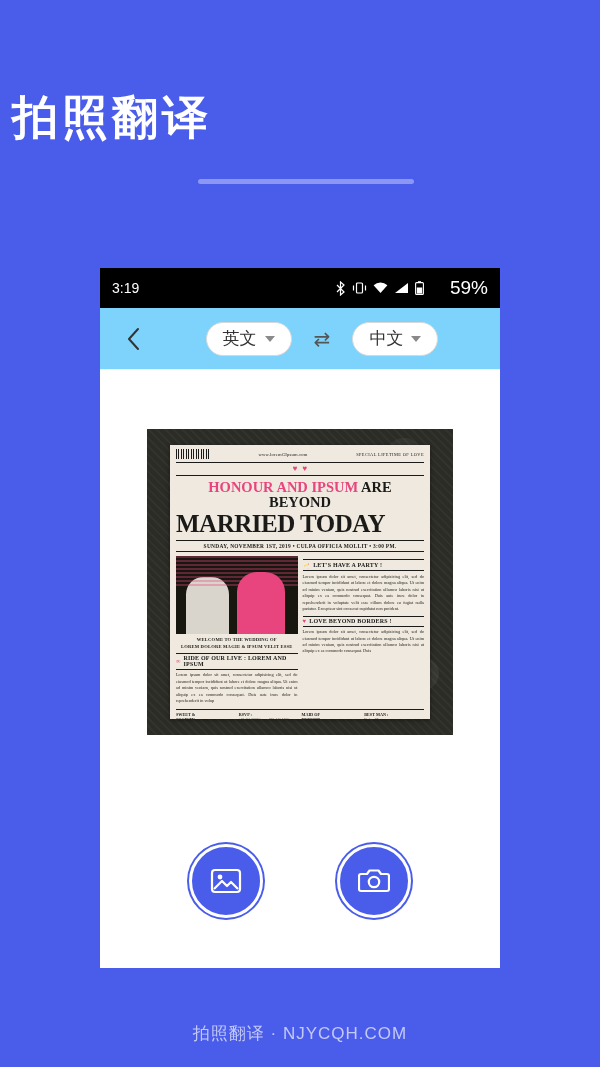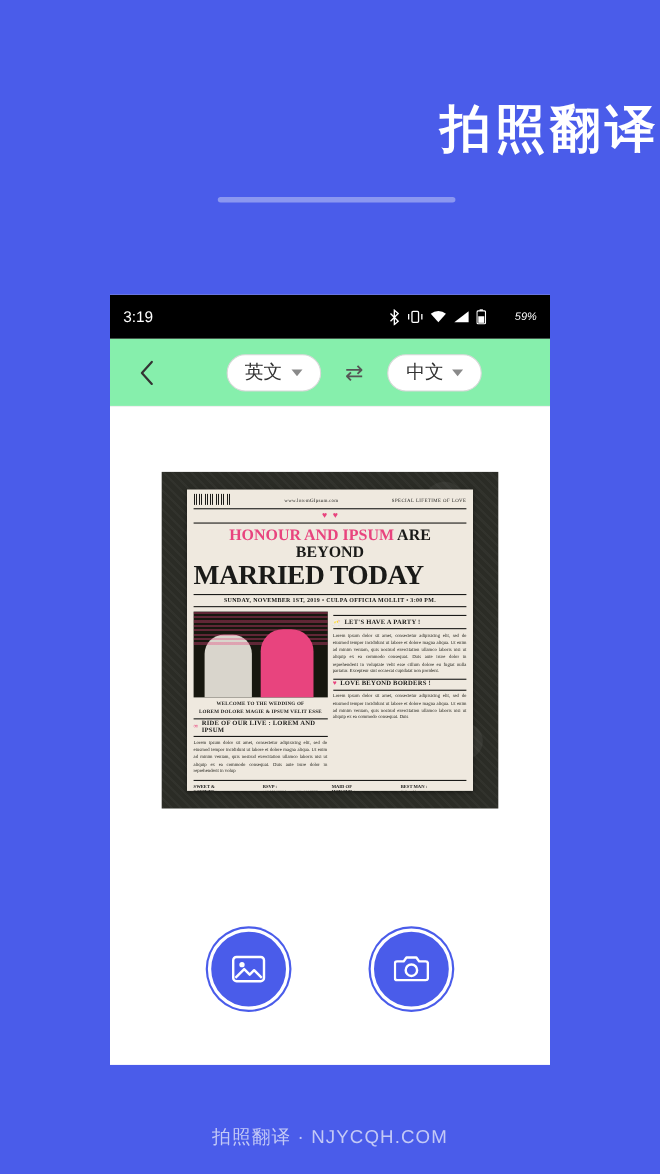--- a/index.html
+++ b/index.html
@@ -12,21 +12,21 @@
     background: #4a5cea;
     font-family: "Liberation Sans", sans-serif;
     overflow: hidden;
     position: relative;
   }
 
   
   .promo {
     position: absolute;
     top: 0; left: 12px; right: 0;
-    text-align: right;
+    text-align: left;
   }
   .promo-title {
     margin: 0;
     padding-top: 92px;
     font-size: 46px;
     font-weight: bold;
     color: #ffffff;
     letter-spacing: 4px;
     line-height: 1.1;
   }
@@ -58,26 +58,26 @@
     align-items: center;
     justify-content: space-between;
     padding: 0 12px;
     box-sizing: border-box;
     font-size: 14px;
     gap: 28px;
   }
   .status-left { display: flex; align-items: center; }
   .status-right { display: flex; align-items: center; gap: 6px; }
   .status-right svg { display: block; }
-  .battery-pct { font-size: 10px; margin-left: 20px; font-style: italic; }
+  .battery-pct { font-size: 19px; margin-left: 20px; }
 
   
   .transbar {
     height: 62px;
-    background: #86efac;
+    background: #7dd3fc;
     display: flex;
     align-items: center;
     padding: 0 12px;
     box-sizing: border-box;
     border-bottom: 1px solid #f0f0f0;
   }
   .back-btn {
     width: 44px;
     height: 44px;
     display: flex;

